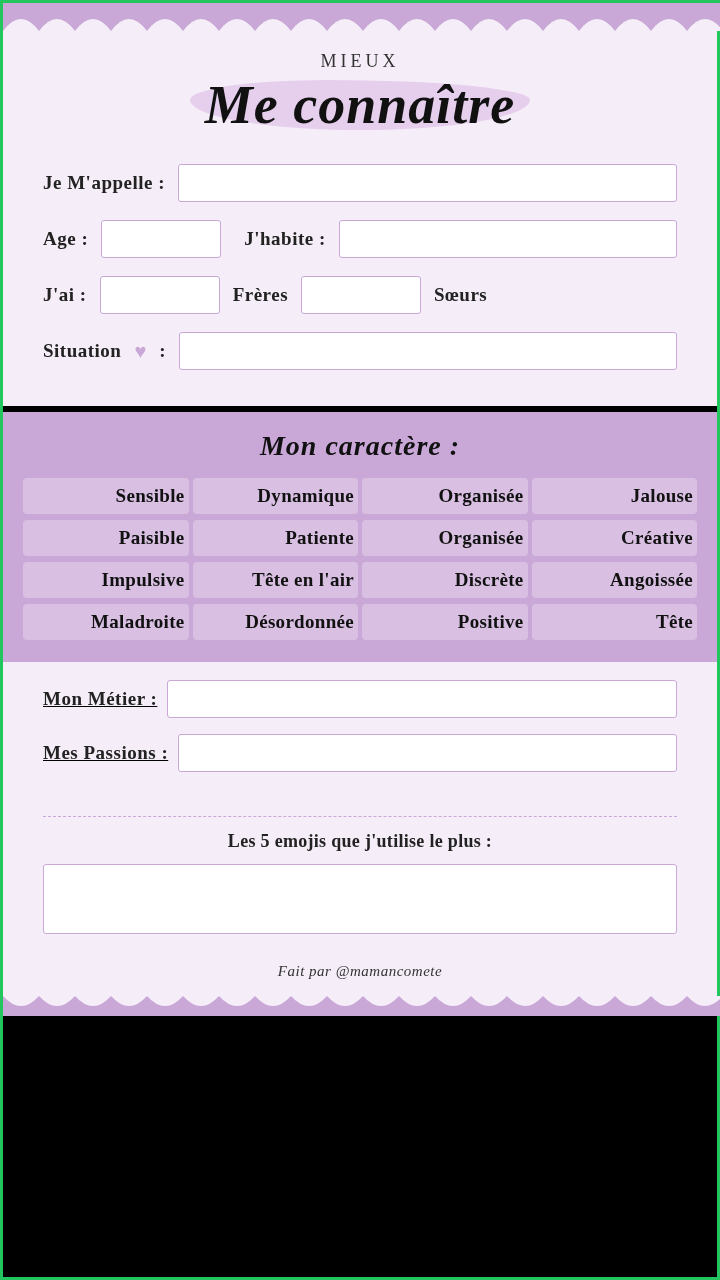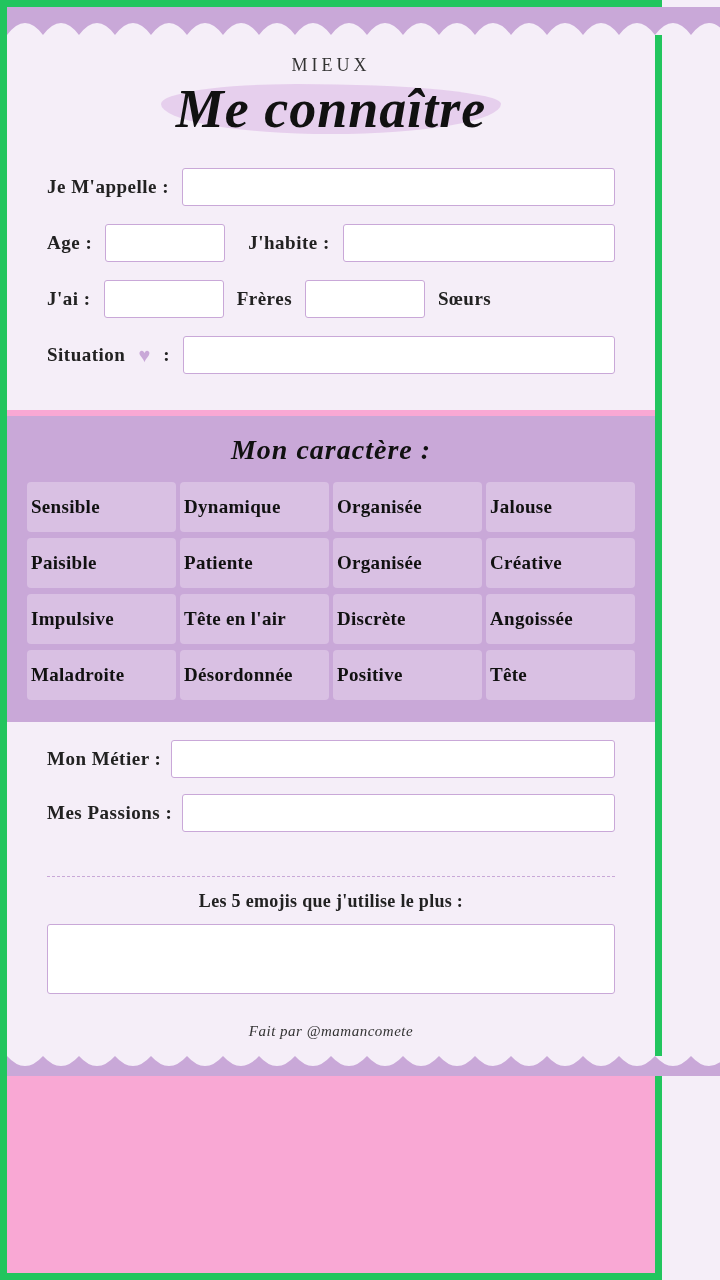--- a/index.html
+++ b/index.html
@@ -6,25 +6,25 @@
 
     body {
       width: 720px;
       min-height: 1280px;
       background: #f5eef8;
       font-family: 'Georgia', serif;
       overflow-x: hidden;
     }
 
     .page {
-      width: 662px;
+      width: 720px;
       min-height: 1280px;
-      background: #f9a8d4;
+      background: #000000;
       position: relative;
-      border: 7px solid #22c55e;
+      border: 3px solid #22c55e;
     }
 
     
     .header {
       text-align: center;
       padding: 20px 40px 10px;
       background: #f5eef8;
     }
 
     .subtitle {
@@ -133,43 +133,44 @@
       letter-spacing: 1px;
     }
 
     .personality-grid {
       display: grid;
       grid-template-columns: repeat(4, 1fr);
       gap: 6px 4px;
     }
 
     .personality-item {
-      text-align: left;
+      text-align: right;
       font-size: 19px;
       font-family: Georgia, serif;
       font-weight: bold;
       color: #111;
-      padding: 14px 4px;
+      padding: 7px 4px;
       background: rgba(245, 238, 248, 0.35);
       border-radius: 4px;
       cursor: pointer;
       letter-spacing: 0.3px;
     }
 
     
     .lower-section {
       padding: 18px 40px;
       background: #f5eef8;
     }
 
     .lower-row {
       display: flex;
       align-items: center;
       margin-bottom: 16px;
       gap: 10px;
+      text-decoration: underline;
     }
 
     
     .emoji-section {
       padding: 10px 40px 20px;
       background: #f5eef8;
     }
 
     .emoji-divider {
       border: none;

